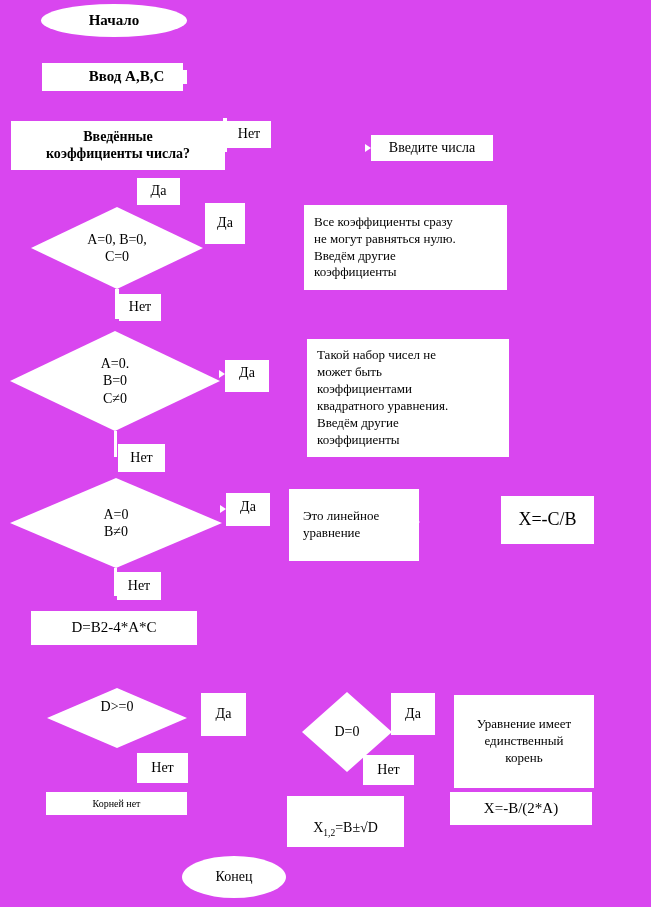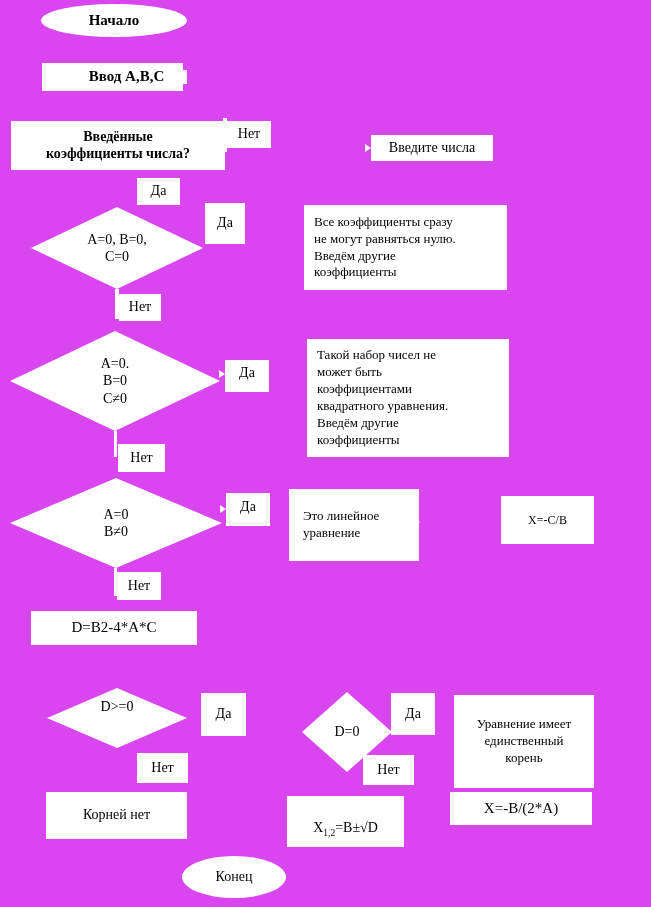--- a/index.html
+++ b/index.html
@@ -186,21 +186,21 @@
   </div>
   <div class="conn" style="left:226px; top:521px; width:44px; height:5px;"></div>
   <div class="arrowstub" style="left:220px; top:505px;"></div>
 
   <div class="node para" style="left:289px; top:489px; width:130px; height:72px; font-size:13px; padding-left:14px;">
     <span>Это линейное
 уравнение</span>
   </div>
   <div class="arrowstub" style="left:414px; top:518px;"></div>
 
-  <div class="node rect" style="left:501px; top:496px; width:93px; height:48px; font-size:12px;">
+  <div class="node rect" style="left:501px; top:496px; width:93px; height:48px; font-size:18px;">
     <span>X=-C/B</span>
   </div>
 
   <div class="conn" style="left:114px; top:568px; width:3px; height:28px;"></div>
   <div class="node chip" style="left:117px; top:572px; width:44px; height:28px;">
     <span>Нет</span>
   </div>
 
   <div class="node rect" style="left:31px; top:611px; width:166px; height:34px; font-size:15px;">
     <span>D=B2-4*A*C</span>
@@ -212,21 +212,21 @@
   </div>
 
   <div class="node chip" style="left:201px; top:693px; width:45px; height:43px;">
     <span>Да</span>
   </div>
 
   <div class="node chip" style="left:137px; top:753px; width:51px; height:30px;">
     <span>Нет</span>
   </div>
 
-  <div class="node rect" style="left:46px; top:792px; width:141px; height:47px; font-size:14px;">
+  <div class="node rect" style="left:46px; top:792px; width:141px; height:23px; font-size:10px;">
     <span>Корней нет</span>
   </div>
 
   <div class="diamond" style="left:302px; top:692px; width:90px; height:80px;">
     <div class="dshape"></div>
     <div class="dlabel">D=0</div>
   </div>
 
   <div class="node chip" style="left:391px; top:693px; width:44px; height:42px;">
     <span>Да</span>

